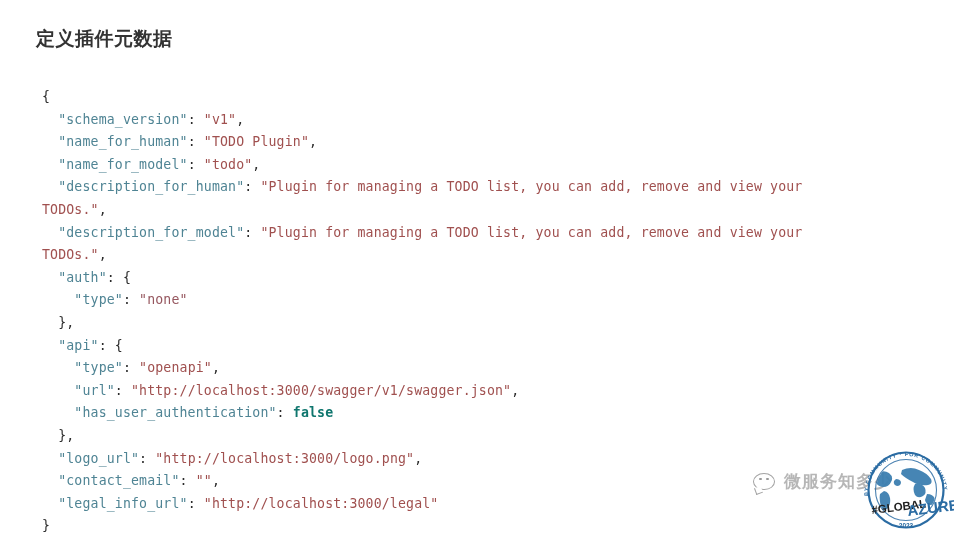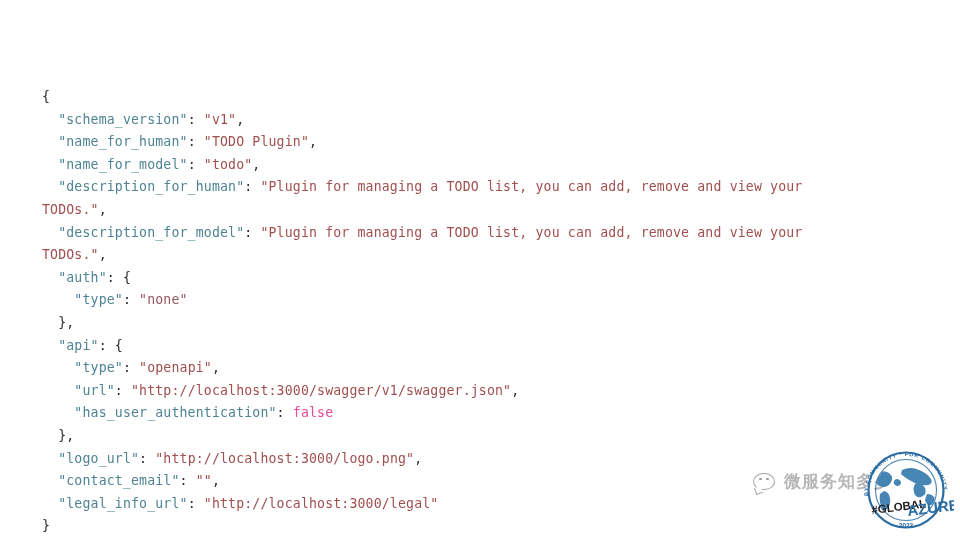--- a/index.html
+++ b/index.html
@@ -51,21 +51,21 @@
   }
   .code-line {
     white-space: pre-wrap;
     word-break: break-word;
     overflow-wrap: break-word;
   }
   .tok-punct   { color: #2b2b2b; }
   .tok-key     { color: #4f8494; }
   .tok-str     { color: #a0504f; }
   .tok-str-mut { color: #96575f; }
-  .tok-bool    { color: #ec4899; font-weight: normal; }
+  .tok-bool    { color: #0f766e; font-weight: bold; }
 
   
   #watermark {
     position: absolute;
     left: 752px;
     top: 470px;
     display: flex;
     align-items: center;
     gap: 6px;
     opacity: 0.62;
@@ -121,20 +121,21 @@
     width: 96px;
     height: 92px;
   }
   #azure-badge svg { display: block; }
 </style>
 </head>
 <body>
 
 <div id="slide">
 
+  <div id="slide-title">定义插件元数据</div>
 
   <div id="code-block"><div class="code-line"><span class="tok-punct">{</span></div><div class="code-line"><span>  </span><span class="tok-key">"schema_version"</span><span class="tok-punct">: </span><span class="tok-str">"v1"</span><span class="tok-punct">,</span></div><div class="code-line"><span>  </span><span class="tok-key">"name_for_human"</span><span class="tok-punct">: </span><span class="tok-str">"TODO Plugin"</span><span class="tok-punct">,</span></div><div class="code-line"><span>  </span><span class="tok-key">"name_for_model"</span><span class="tok-punct">: </span><span class="tok-str">"todo"</span><span class="tok-punct">,</span></div><div class="code-line"><span>  </span><span class="tok-key">"description_for_human"</span><span class="tok-punct">: </span><span class="tok-str">"Plugin for managing a TODO list, you can add, remove and view your TODOs."</span><span class="tok-punct">,</span></div><div class="code-line"><span>  </span><span class="tok-key">"description_for_model"</span><span class="tok-punct">: </span><span class="tok-str">"Plugin for managing a TODO list, you can add, remove and view your TODOs."</span><span class="tok-punct">,</span></div><div class="code-line"><span>  </span><span class="tok-key">"auth"</span><span class="tok-punct">: {</span></div><div class="code-line"><span>    </span><span class="tok-key">"type"</span><span class="tok-punct">: </span><span class="tok-str-mut">"none"</span></div><div class="code-line"><span>  </span><span class="tok-punct">},</span></div><div class="code-line"><span>  </span><span class="tok-key">"api"</span><span class="tok-punct">: {</span></div><div class="code-line"><span>    </span><span class="tok-key">"type"</span><span class="tok-punct">: </span><span class="tok-str">"openapi"</span><span class="tok-punct">,</span></div><div class="code-line"><span>    </span><span class="tok-key">"url"</span><span class="tok-punct">: </span><span class="tok-str">"http://localhost:3000/swagger/v1/swagger.json"</span><span class="tok-punct">,</span></div><div class="code-line"><span>    </span><span class="tok-key">"has_user_authentication"</span><span class="tok-punct">: </span><span class="tok-bool">false</span></div><div class="code-line"><span>  </span><span class="tok-punct">},</span></div><div class="code-line"><span>  </span><span class="tok-key">"logo_url"</span><span class="tok-punct">: </span><span class="tok-str">"http://localhost:3000/logo.png"</span><span class="tok-punct">,</span></div><div class="code-line"><span>  </span><span class="tok-key">"contact_email"</span><span class="tok-punct">: </span><span class="tok-str">""</span><span class="tok-punct">,</span></div><div class="code-line"><span>  </span><span class="tok-key">"legal_info_url"</span><span class="tok-punct">: </span><span class="tok-str">"http://localhost:3000/legal"</span></div><div class="code-line"><span class="tok-punct">}</span></div></div>
 
   <div id="watermark">
     <div id="wechat-icon">
       <div class="body"></div>
       <div class="tail"></div>
       <div class="eye l"></div>
       <div class="eye r"></div>
     </div>

